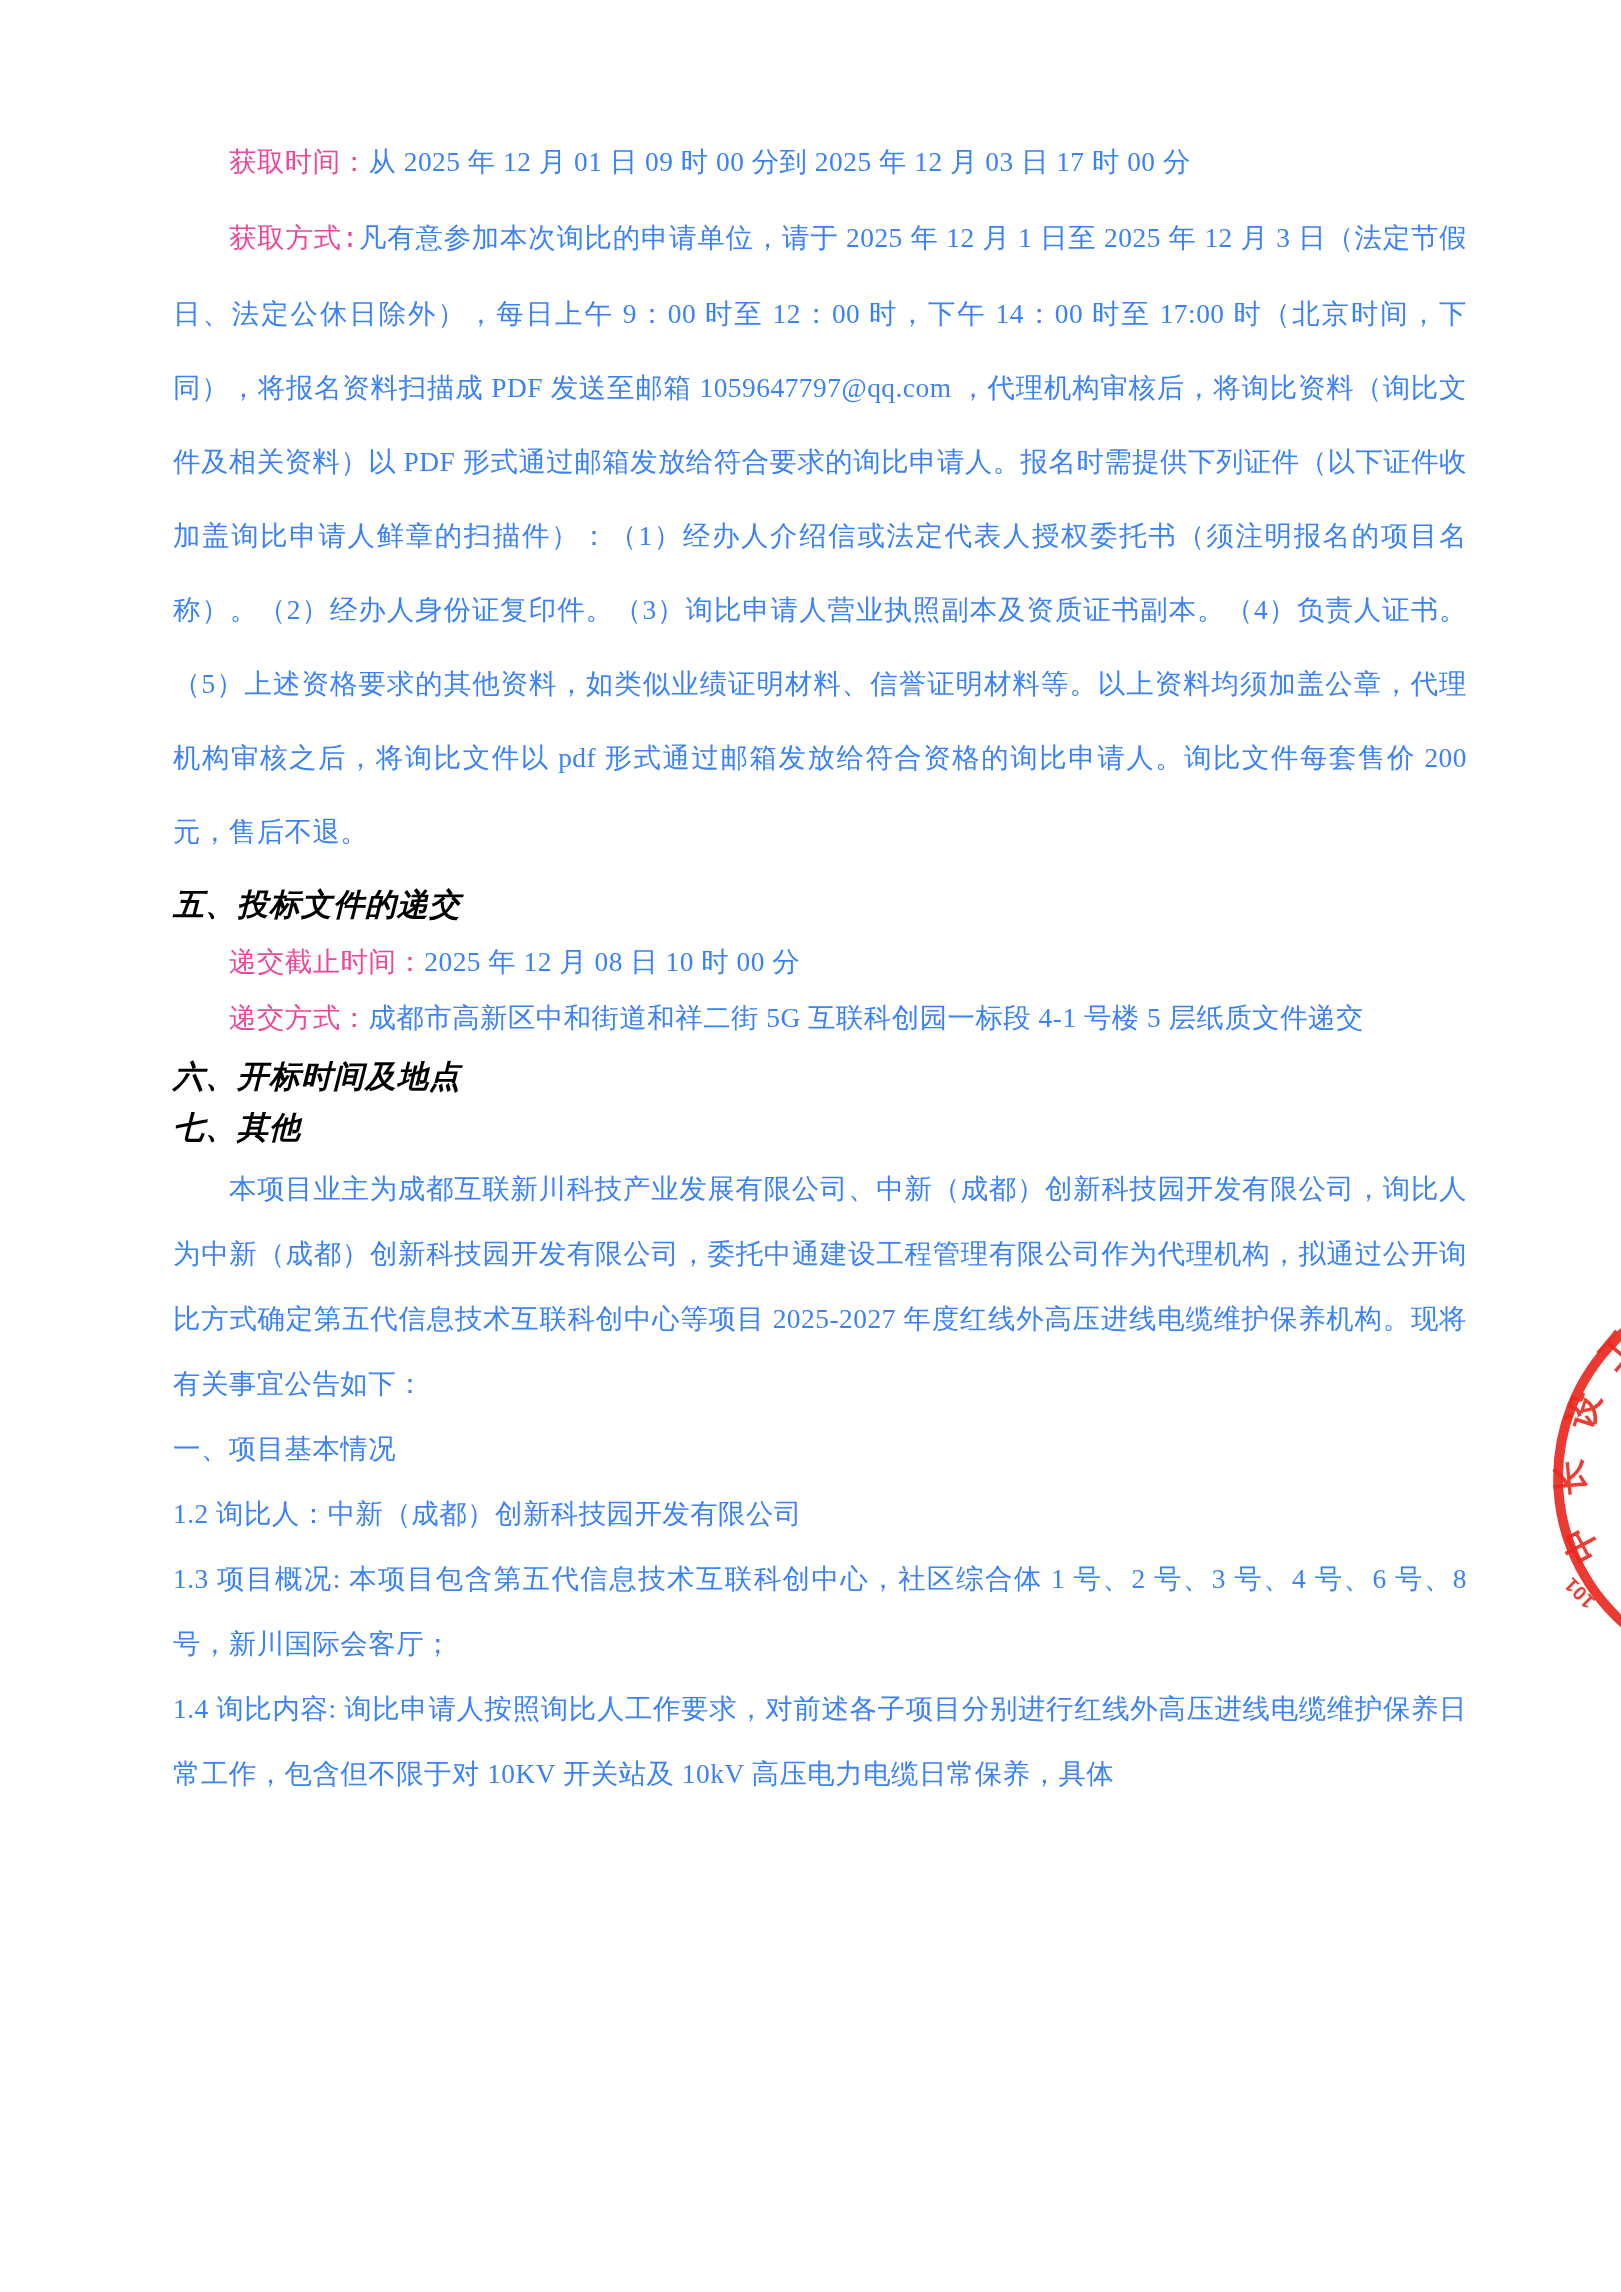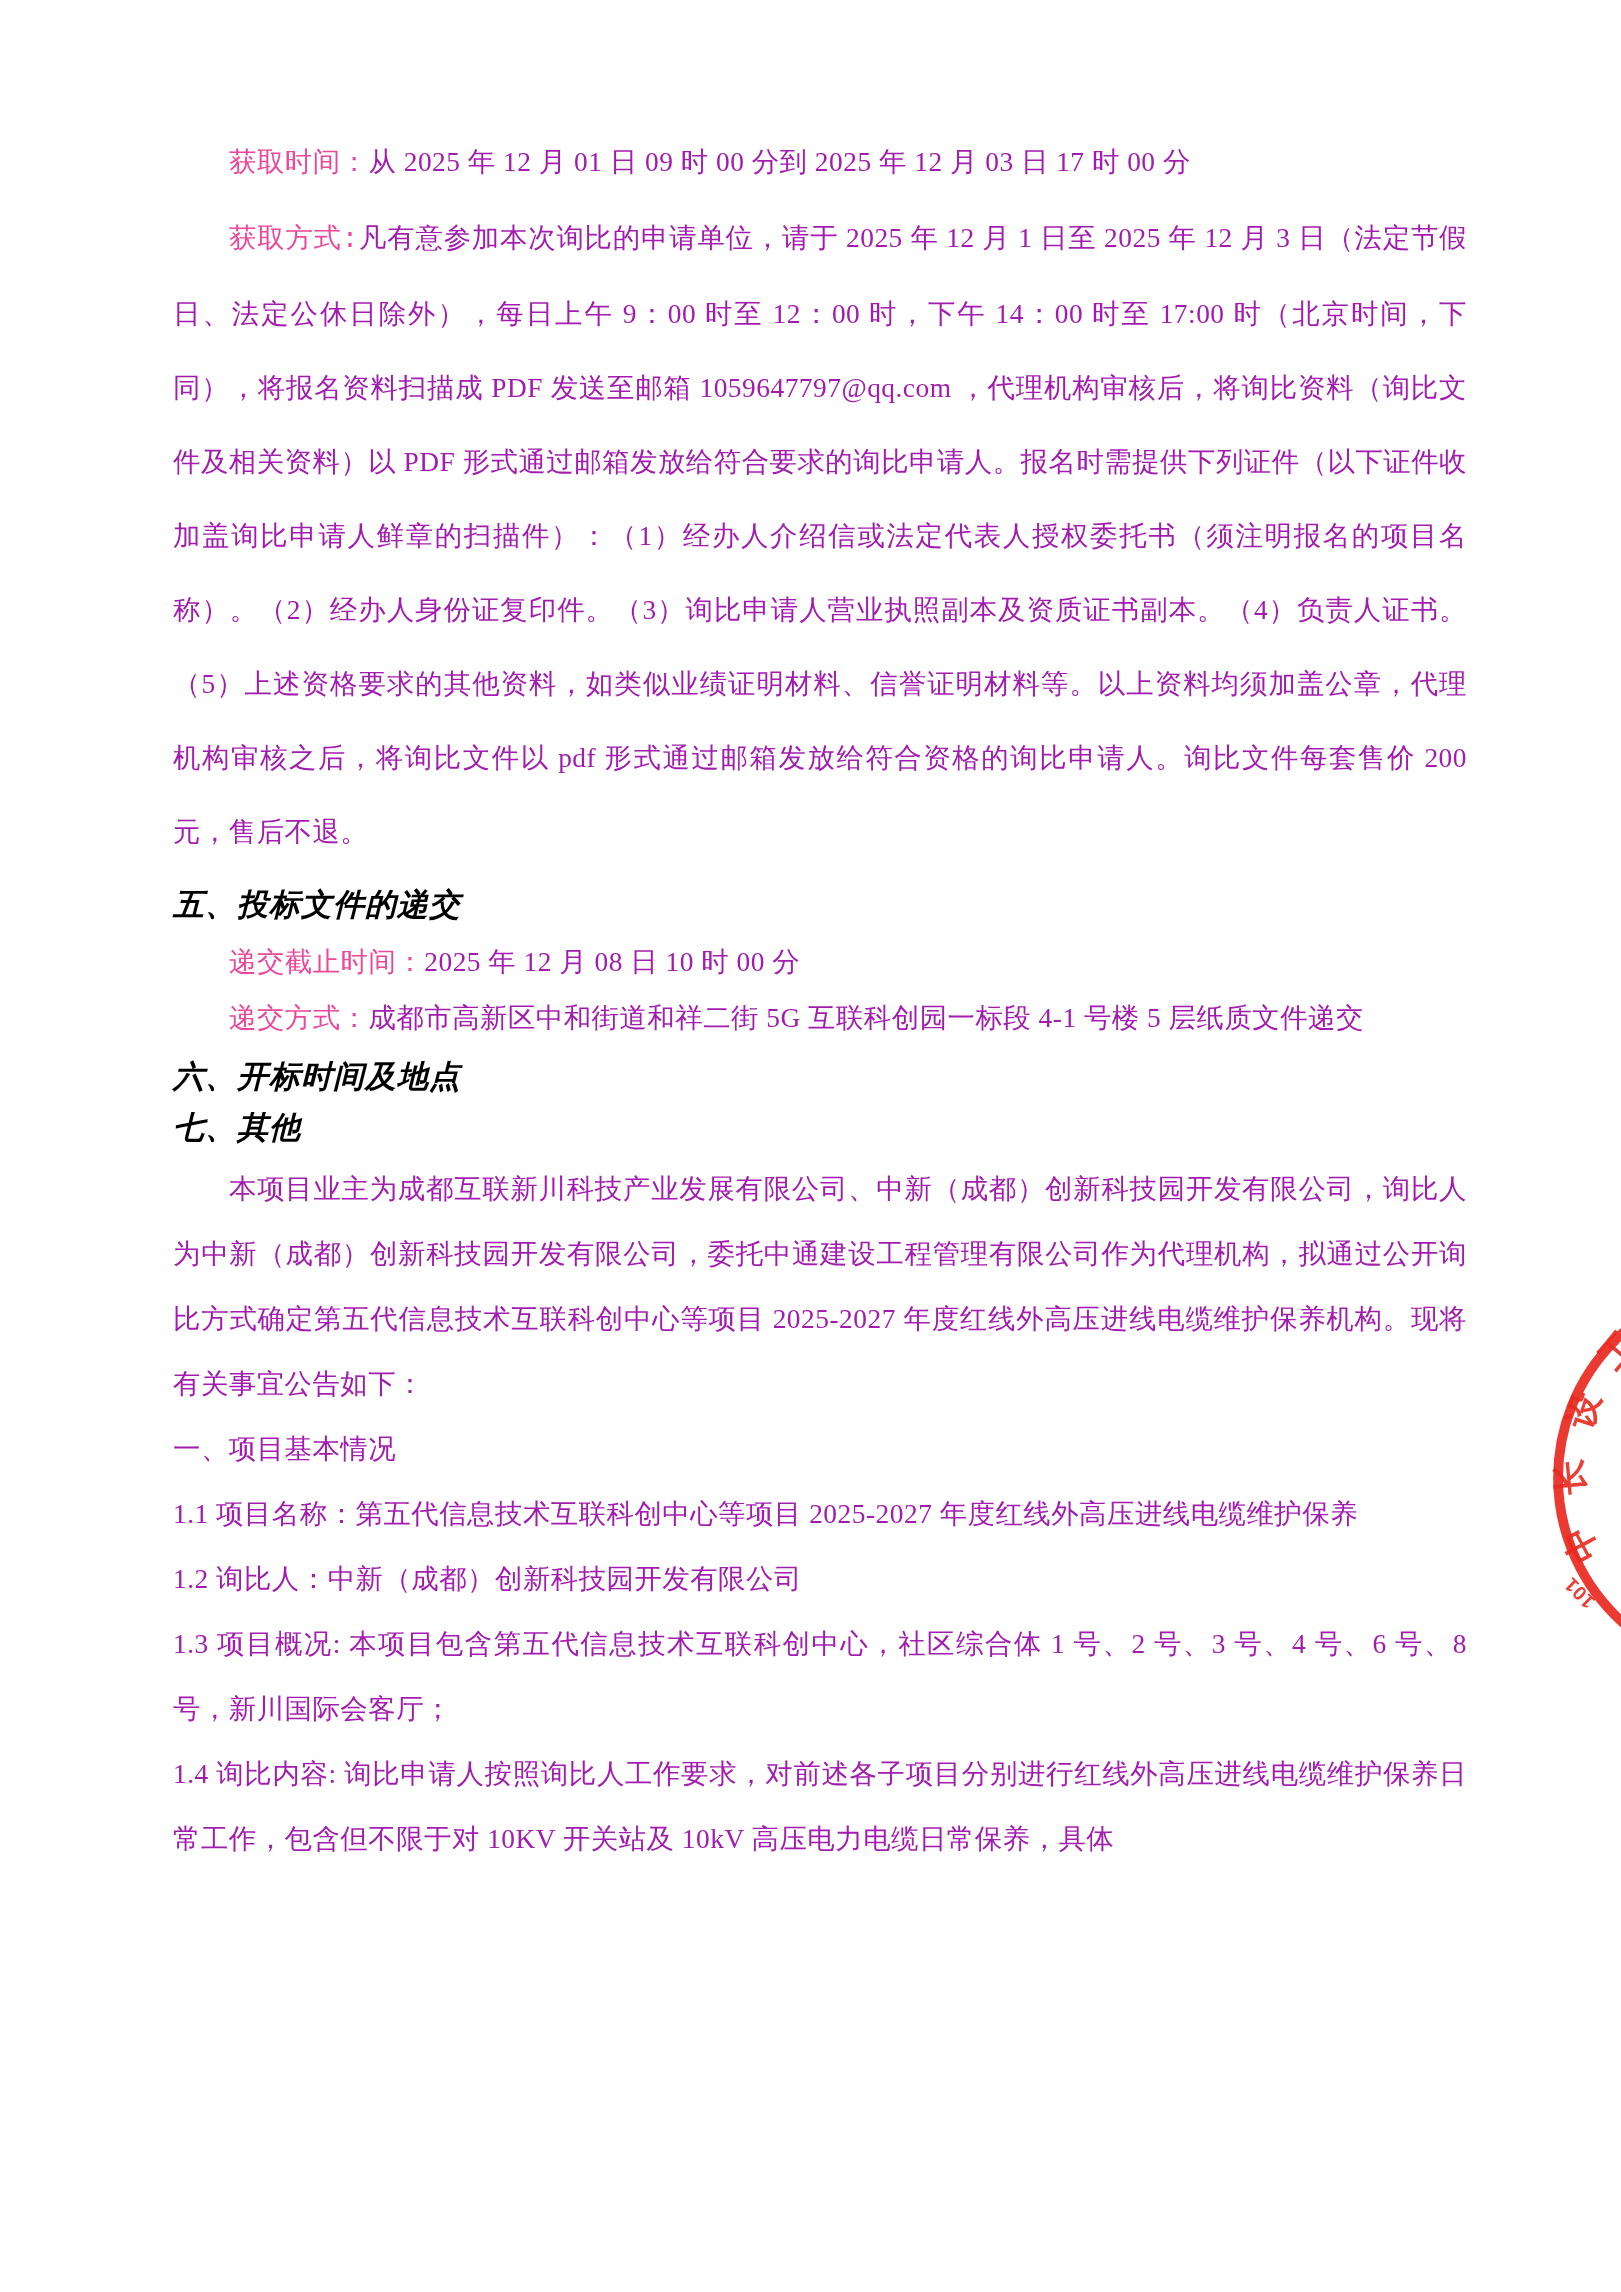--- a/index.html
+++ b/index.html
@@ -13,21 +13,21 @@
     font-size:27.4px;
     letter-spacing:0.5px;
   }
   .content{
     position:absolute;
     left:173px;top:125px;
     width:1294px;
   }
   p{margin:0;}
   .t-black{color:#ec4899;font-family:Liberation Mono, monospace;}
-  .t-blue{color:#a21caf;}
+  .t-blue{color:#3b82f6;}
   .para{text-align:justify;text-indent:56px;}
   .noindent{text-indent:0;}
   .sec-a{line-height:74px;}
   .sec-b{line-height:55px;}
   .sec-c{line-height:65px;}
   .heading{
     font-family:"Liberation Sans","DejaVu Sans",sans-serif;
     font-weight:700;
     font-size:31px;
     color:#000;
@@ -68,21 +68,20 @@
     <p class="heading mid">六、开标时间及地点</p>
 
 
 
     <p class="heading mid">七、其他</p>
 
     <p class="para sec-c t-blue">本项目业主为成都互联新川科技产业发展有限公司、中新（成都）创新科技园开发有限公司，询比人为中新（成都）创新科技园开发有限公司，委托中通建设工程管理有限公司作为代理机构，拟通过公开询比方式确定第五代信息技术互联科创中心等项目 2025-2027 年度红线外高压进线电缆维护保养机构。现将有关事宜公告如下：</p>
 
     <p class="para sec-c noindent t-blue">一、项目基本情况</p>
 
-    <p class="para sec-c noindent t-blue">1.1 项目名称：第五代信息技术互联科创中心等项目 2025-2027 年度红线外高压进线电缆维护保养</p>
 
     <p class="para sec-c noindent t-blue">1.2 询比人：中新（成都）创新科技园开发有限公司</p>
 
     <p class="para sec-c noindent t-blue">1.3 项目概况: 本项目包含第五代信息技术互联科创中心，社区综合体 1 号、2 号、3 号、4 号、6 号、8 号，新川国际会客厅；</p>
 
     <p class="para sec-c noindent t-blue">1.4 询比内容: 询比申请人按照询比人工作要求，对前述各子项目分别进行红线外高压进线电缆维护保养日常工作，包含但不限于对 10KV 开关站及 10kV 高压电力电缆日常保养，具体</p>
 
   </div>
 
   <div class="stamp">

